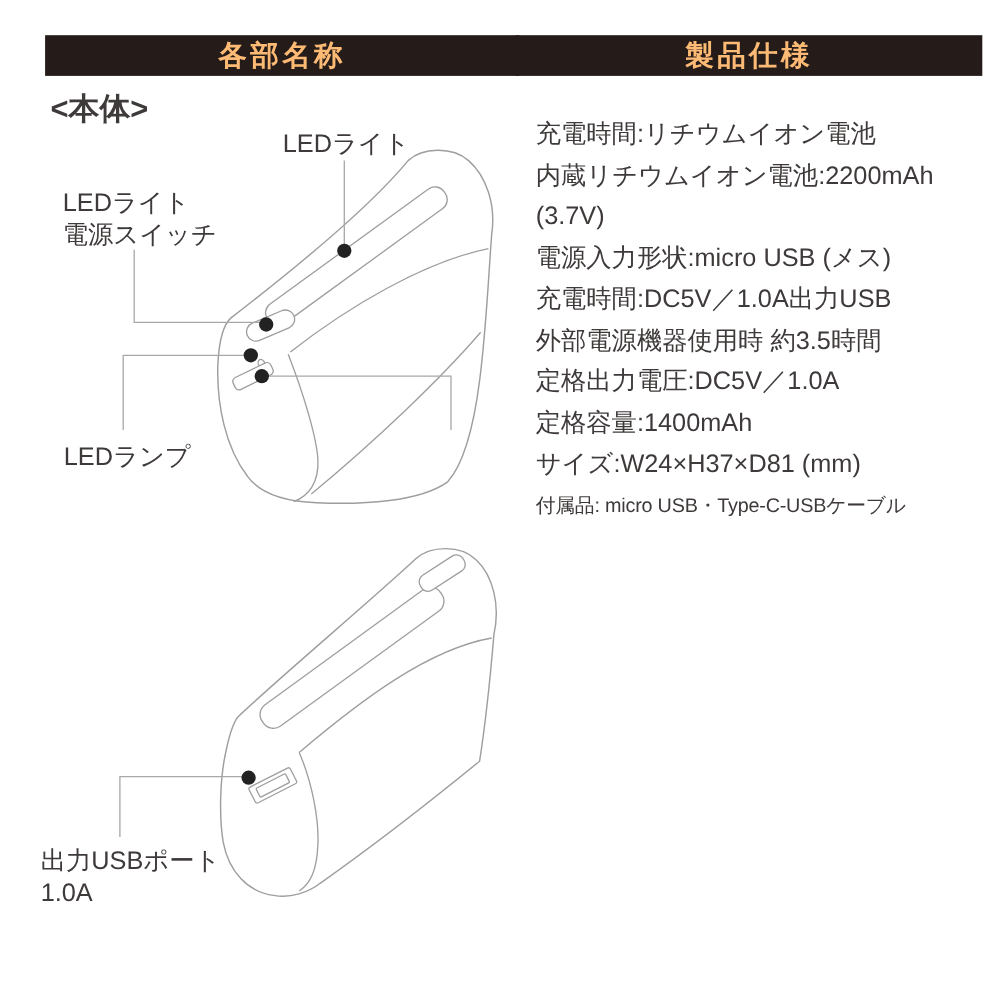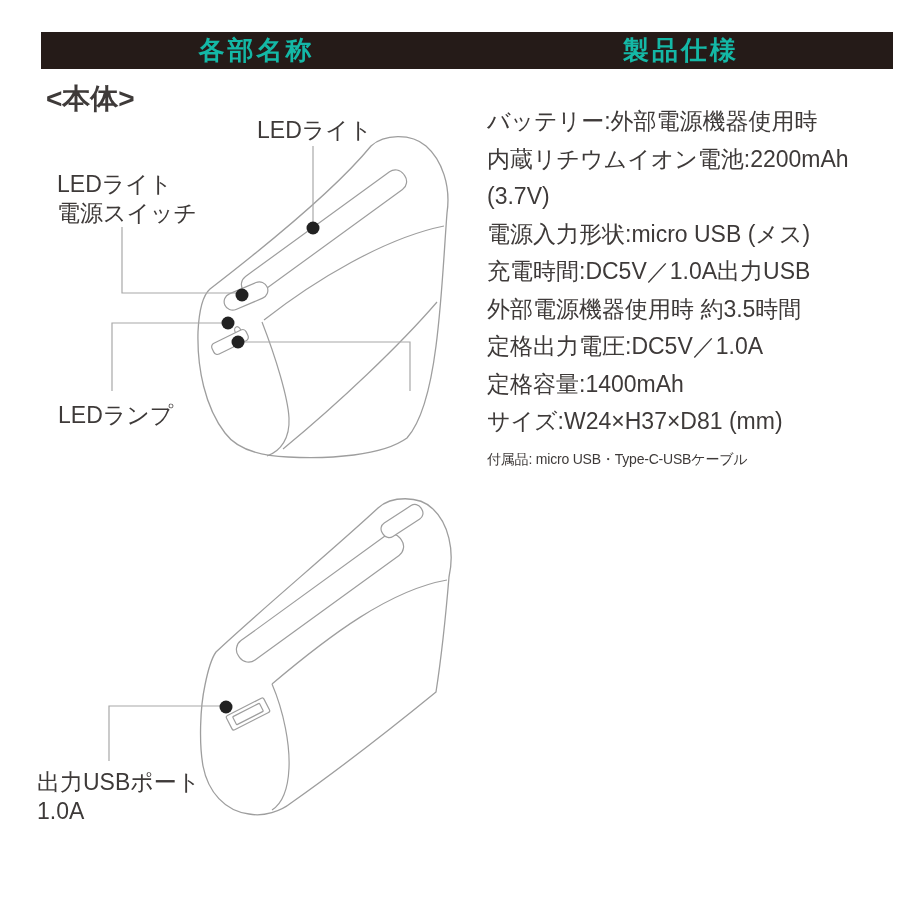--- a/index.html
+++ b/index.html
@@ -1,32 +1,32 @@
 <!DOCTYPE html>
 <html><head>
 <meta charset="utf-8">
 <style>
   html,body{margin:0;padding:0;background:#fff;}
   .canvas{position:relative;width:900px;height:900px;background:#ffffff;overflow:hidden;
           font-family:"Liberation Sans","DejaVu Sans",sans-serif;color:#3e3a39;}
-  .bar{position:absolute;height:37px;background:#251b18;color:#14b8a6;display:flex;
+  .bar{position:absolute;height:37px;background:#251b18;color:#fdba74;display:flex;
        align-items:center;justify-content:center;font-size:26px;font-weight:bold;letter-spacing:3px;}
   .bar-left{left:41px;top:32px;width:431px;}
   .bar-right{left:469px;top:32px;width:424px;}
   .section-title{position:absolute;left:46px;top:80px;font-size:28px;white-space:nowrap;font-weight:bold;}
   .callout{position:absolute;font-size:23px;line-height:29px;white-space:nowrap;}
   .lbl-led-light{left:257px;top:116px;}
   .lbl-led-switch{left:57px;top:170px;}
   .lbl-led-lamp{left:58px;top:401px;}
   .lbl-input-port{left:343px;top:400px;}
   .lbl-output-port{left:37px;top:768px;}
   #spec-list{position:absolute;left:487px;top:103px;width:373px;font-size:23px;}
   .spec-line{height:37.5px;line-height:37.5px;white-space:nowrap;}
   .spec-line.right{text-align:left;padding-right:66px;}
-  .spec-line.condensed{font-size:14px;letter-spacing:-0.2px;}
+  .spec-line.condensed{font-size:18px;letter-spacing:-0.2px;}
   svg.illus{position:absolute;left:0;top:0;}
   .sil{fill:#ffffff;stroke:#9e9e9e;stroke-width:1.3;}
   .edge{fill:none;stroke:#9e9e9e;stroke-width:1.2;}
   .feat{fill:#ffffff;stroke:#9e9e9e;stroke-width:1.2;}
   .leader{fill:none;stroke:#a8a8a8;stroke-width:1.2;}
   .dot{fill:#222222;stroke:none;}
 </style>
 </head>
 <body>
 
@@ -124,21 +124,21 @@
   </div>
   <div class="callout lbl-led-lamp">
     <div>LEDランプ</div>
   </div>
   <div class="callout lbl-output-port">
     <div>出力USBポート</div>
     <div>1.0A</div>
   </div>
 
   <div id="spec-list">
-      <div class="spec-line">バッテリー:外部電源機器使用時</div>
+      <div class="spec-line">充電時間:リチウムイオン電池</div>
       <div class="spec-line">内蔵リチウムイオン電池:2200mAh</div>
       <div class="spec-line right">(3.7V)</div>
       <div class="spec-line">電源入力形状:micro USB (メス)</div>
       <div class="spec-line">充電時間:DC5V／1.0A出力USB</div>
       <div class="spec-line">外部電源機器使用時 約3.5時間</div>
       <div class="spec-line">定格出力電圧:DC5V／1.0A</div>
       <div class="spec-line">定格容量:1400mAh</div>
       <div class="spec-line">サイズ:W24×H37×D81 (mm)</div>
       <div class="spec-line condensed">付属品: micro USB・Type-C-USBケーブル</div>
     </div>

